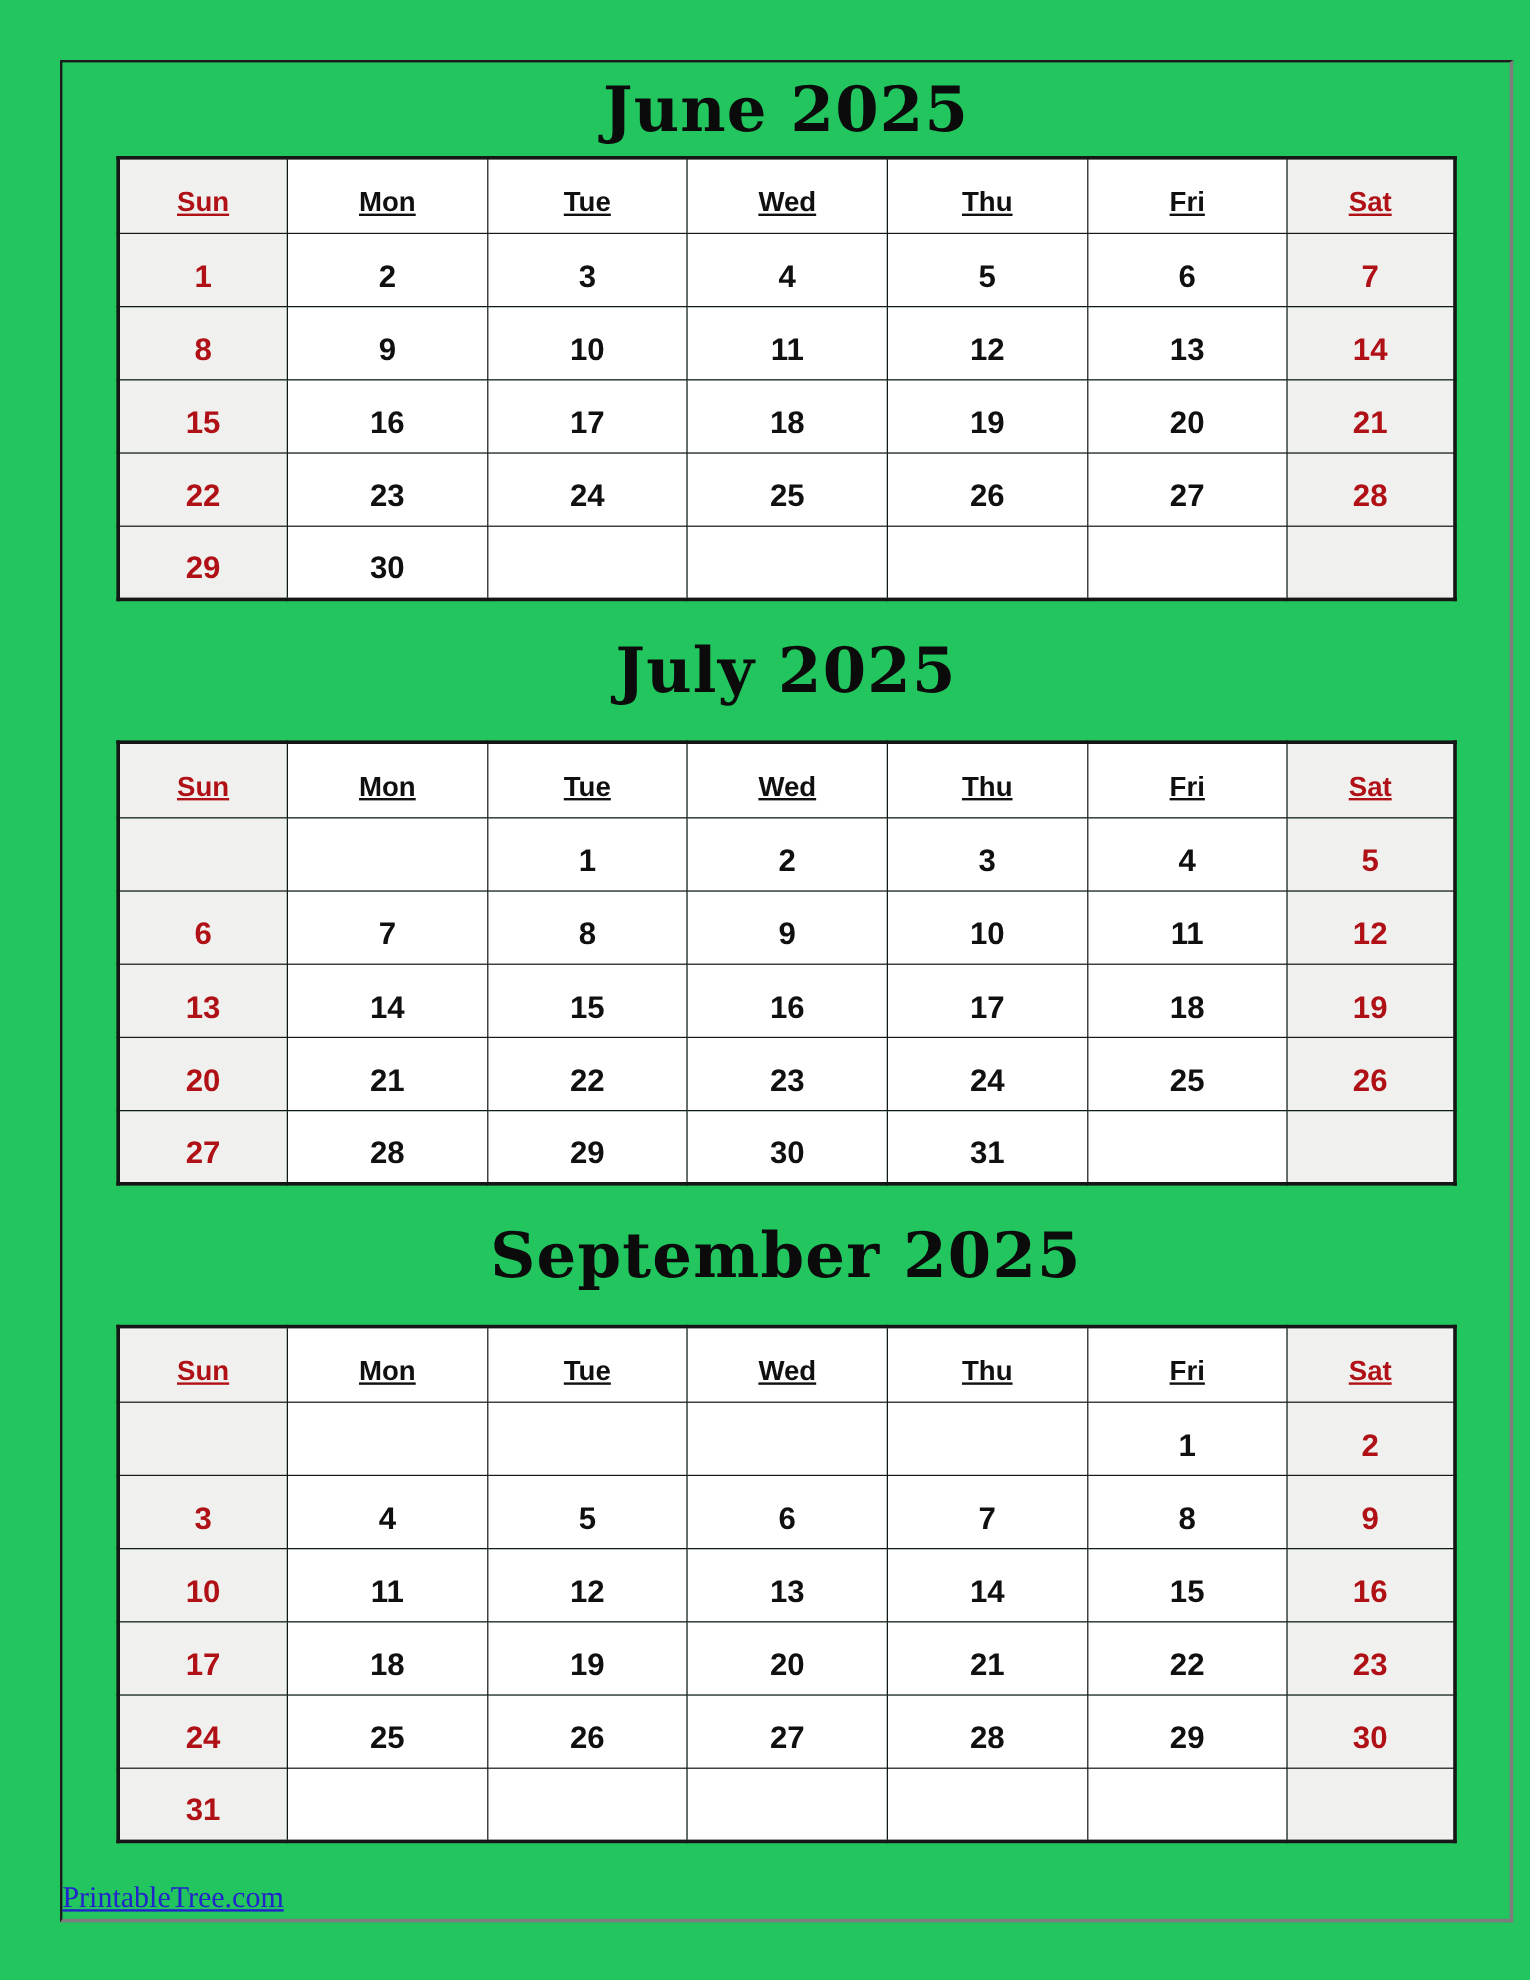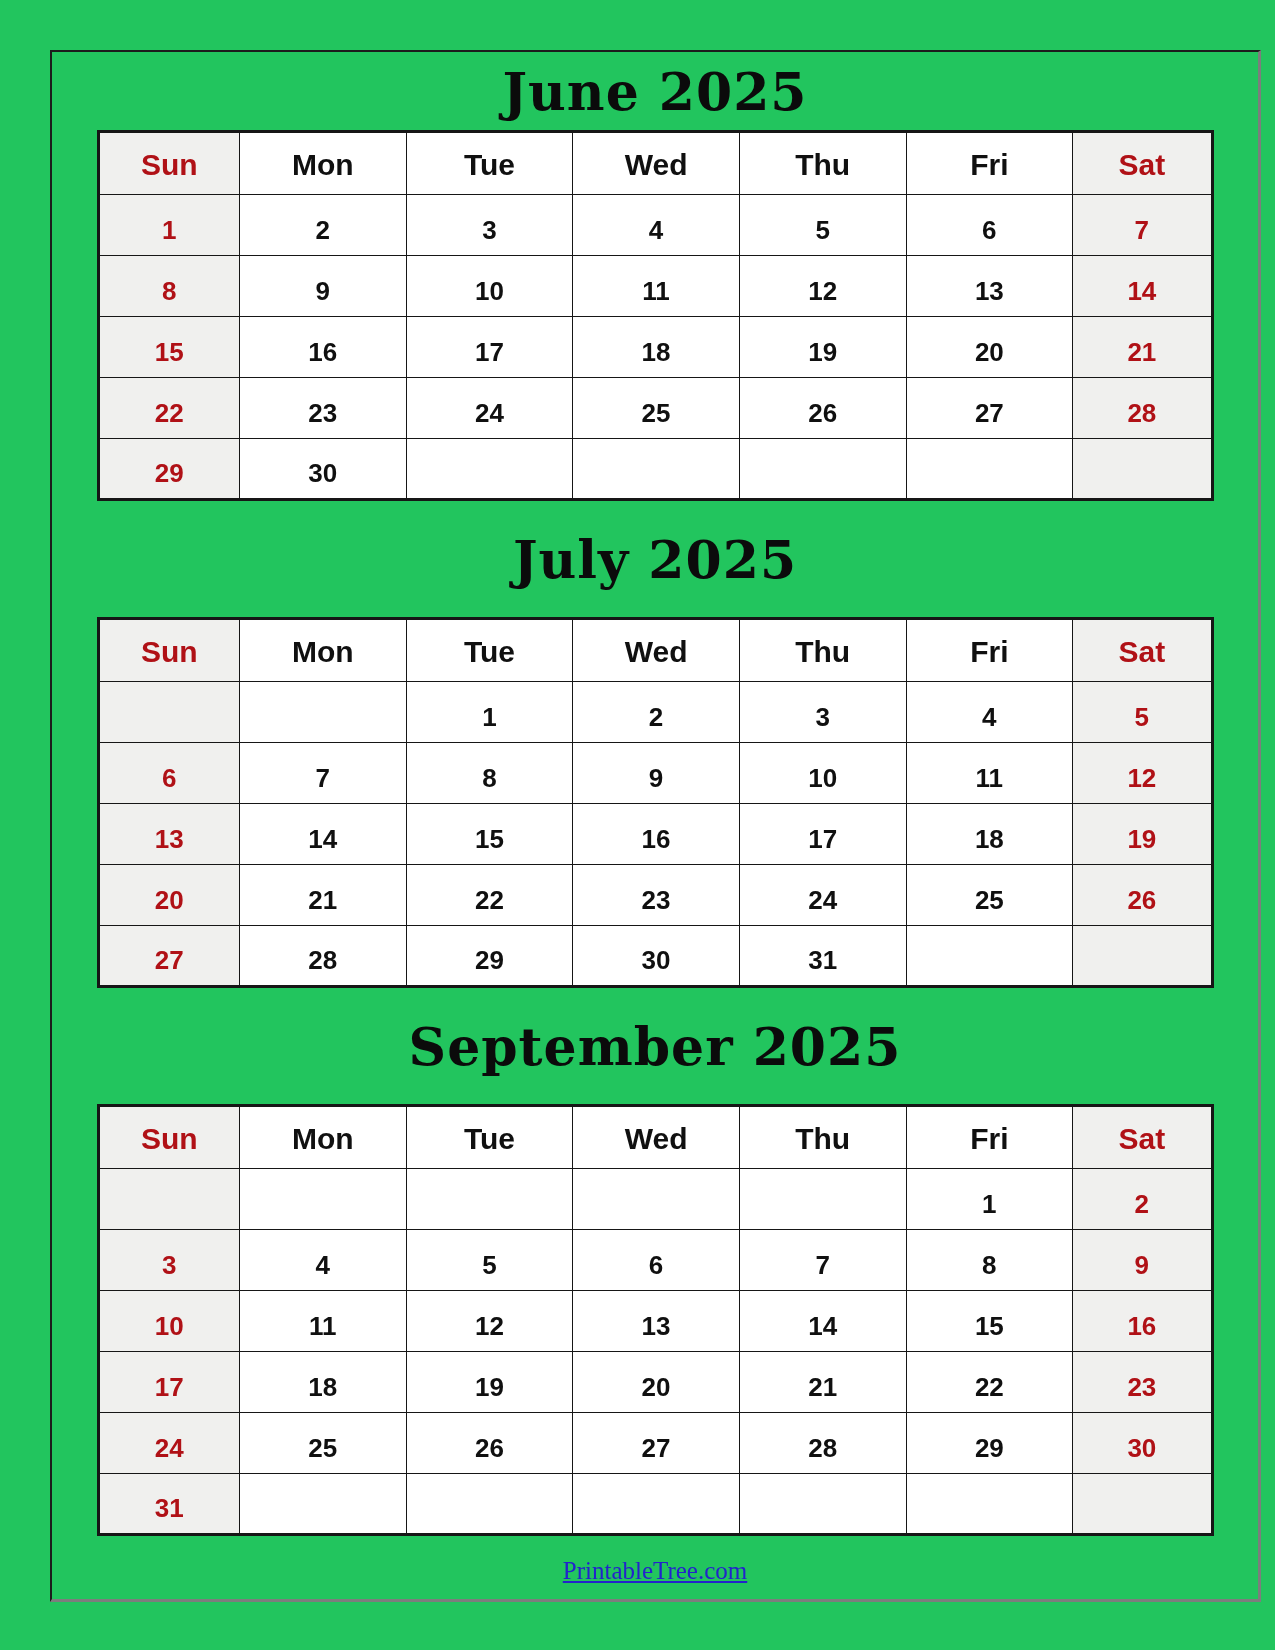--- a/index.html
+++ b/index.html
@@ -51,35 +51,36 @@
     border: 1.6px solid #161616;
     text-align: center;
     vertical-align: bottom;
     box-sizing: border-box;
     font-weight: bold;
     color: #101010;
     background: #ffffff;
   }
   table.cal th {
     height: 63px;
-    font-size: 30px;
+    font-size: 23px;
     padding-bottom: 12px;
+    text-decoration: underline;
   }
   table.cal td {
     height: 61px;
     font-size: 26px;
     padding-bottom: 9px;
   }
   table.cal .weekend {
     background: #f0f0ee;
     color: #b01116;
   }
   .footer-wrap {
-    margin-top: 21px;
-    text-align: center;
+    margin-top: 32px;
+    text-align: left;
   }
   .footer-link {
     font-family: "Liberation Serif", serif;
     font-size: 25px;
     color: #2323cc;
     text-decoration: underline;
     cursor: pointer;
   }
 </style>
 </head>

